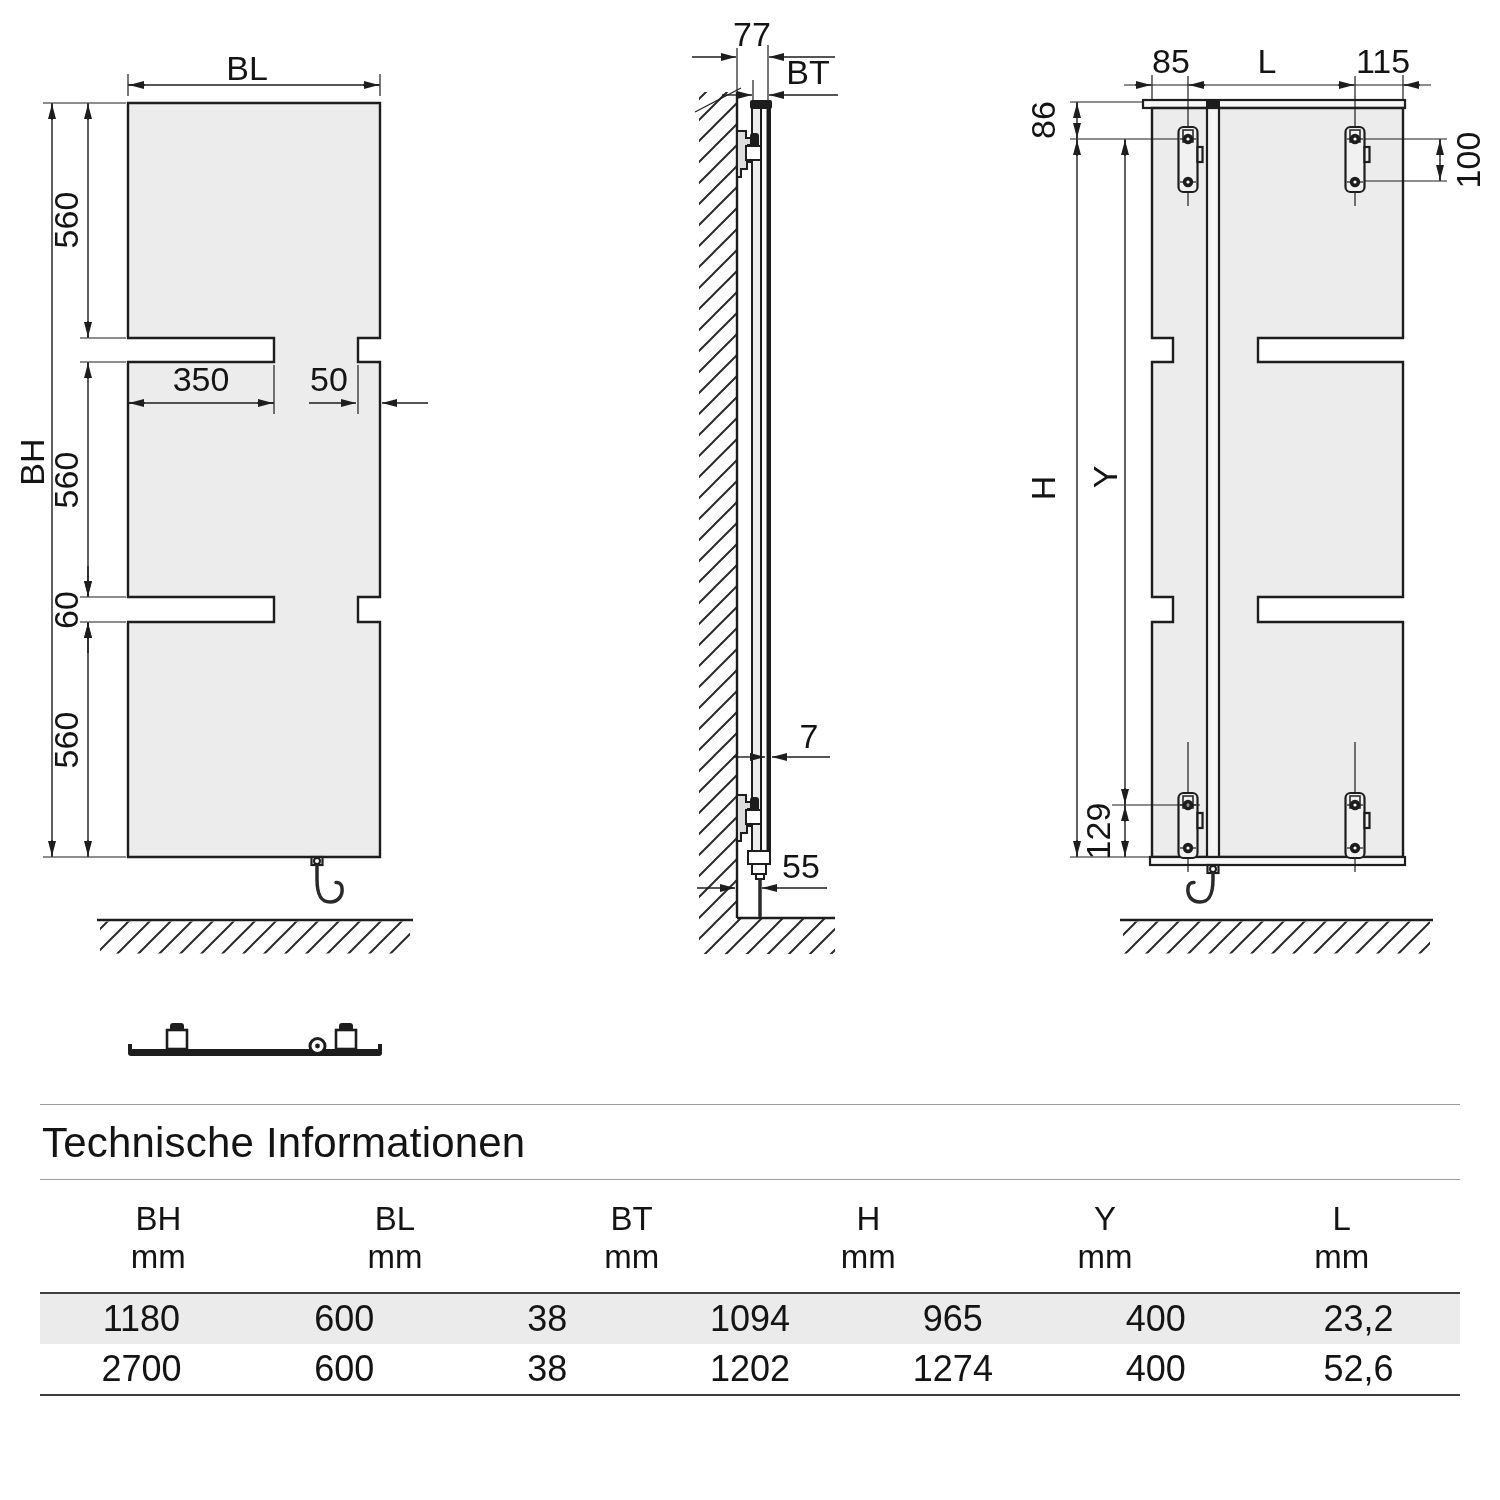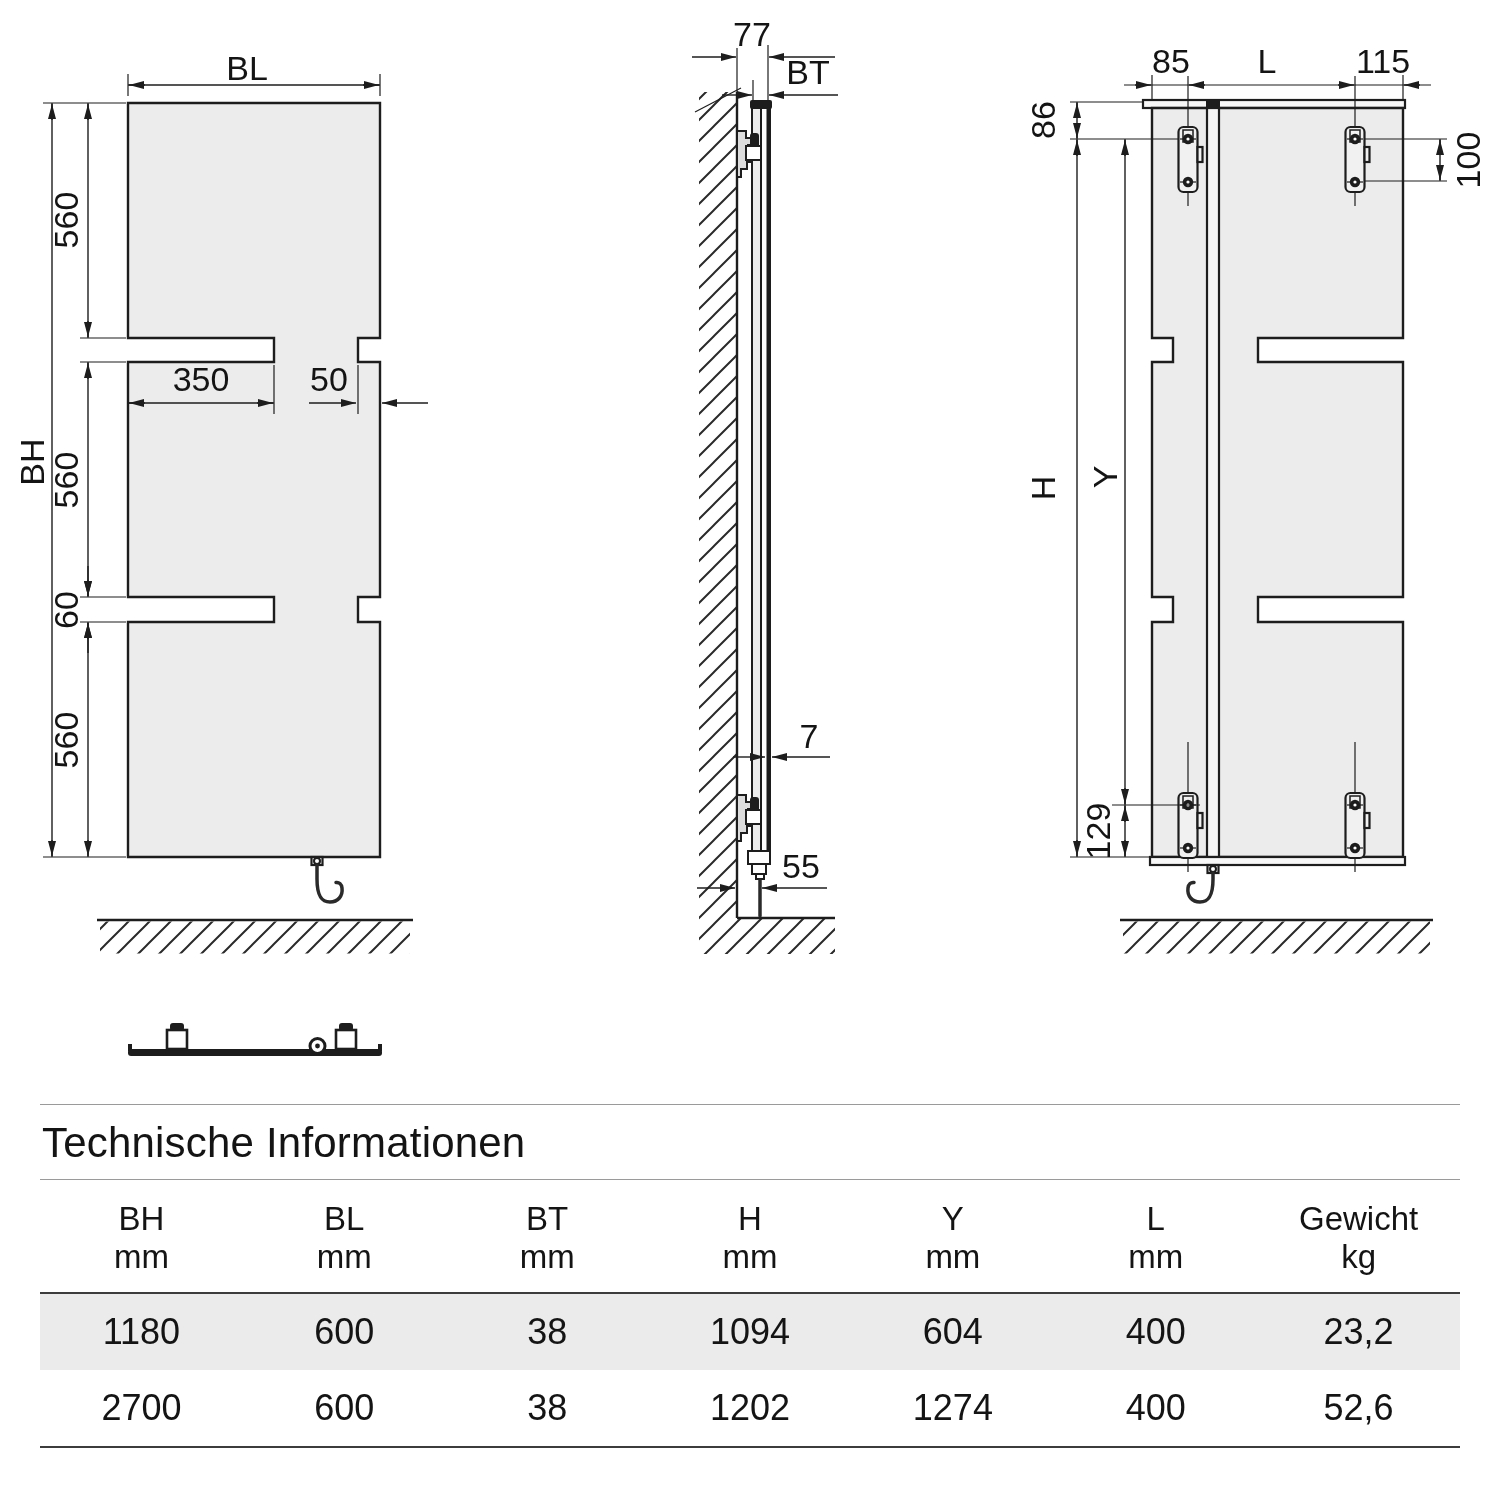--- a/index.html
+++ b/index.html
@@ -15,21 +15,21 @@
   .dark{fill:#1d1d1d;stroke:none;}
   .cable{stroke:#2a2a2a;stroke-width:3.5;fill:none;stroke-linecap:round;}
   .bracketfill{fill:#dcdcdc;stroke:#1d1d1d;stroke-width:2;}
 
   .tech{position:absolute;left:40px;right:40px;top:1104px;border-top:1px solid #9a9a9a;}
   .tech h2{margin:0;padding:14px 0 12px 2px;font-size:42px;font-weight:500;color:#141414;letter-spacing:.2px;}
   .rule-mid{border-top:1px solid #9a9a9a;}
   .thead{display:flex;border-bottom:2px solid #3c3c3c;}
   .th{flex:1;text-align:center;padding:20px 0 16px 0;font-size:33px;line-height:38px;color:#141414;}
   .th span{display:block;}
-  .trow{display:flex;height:76px;align-items:center;}
+  .trow{display:flex;height:50px;align-items:center;}
   .trow.shade{background:#ebebeb;}
   .td{flex:1;text-align:center;font-size:36px;color:#141414;}
   .tbot{border-bottom:2px solid #3c3c3c;}
 </style>
 </head>
 <body>
 
 
 
 <svg width="1500" height="1160" viewBox="0 0 1500 1160">
@@ -304,32 +304,28 @@
         <span>mm</span>
       </div>
     <div class="th">
         <span>Y</span>
         <span>mm</span>
       </div>
     <div class="th">
         <span>L</span>
         <span>mm</span>
       </div>
-    <div class="th">
-        <span>Gewicht</span>
-        <span>kg</span>
-      </div>
   </div>
 
   <div class="trow shade">
     <div class="td">1180</div>
     <div class="td">600</div>
     <div class="td">38</div>
     <div class="td">1094</div>
-    <div class="td">604</div>
+    <div class="td">965</div>
     <div class="td">400</div>
     <div class="td">23,2</div>
   </div>
 
   <div class="trow tbot">
     <div class="td">2700</div>
     <div class="td">600</div>
     <div class="td">38</div>
     <div class="td">1202</div>
     <div class="td">1274</div>

